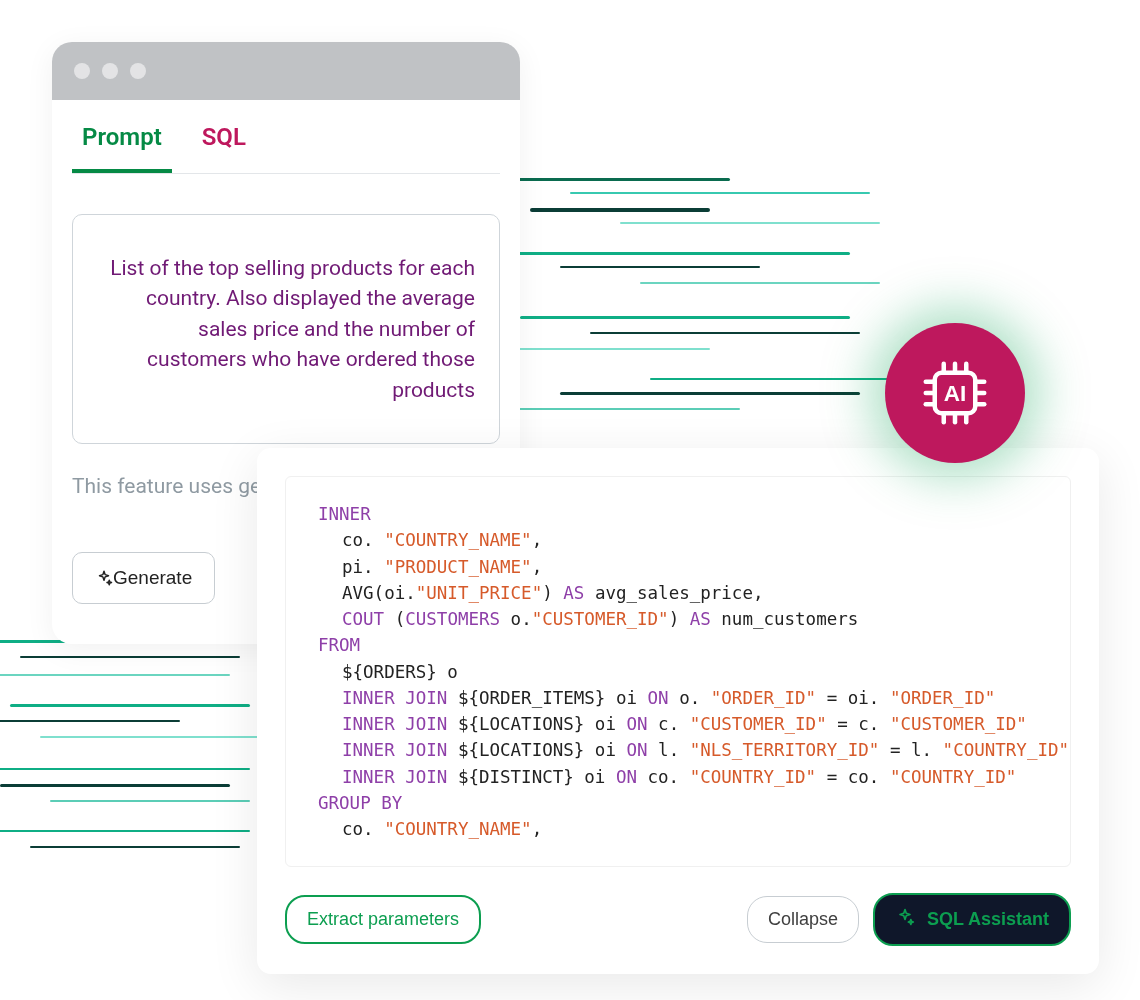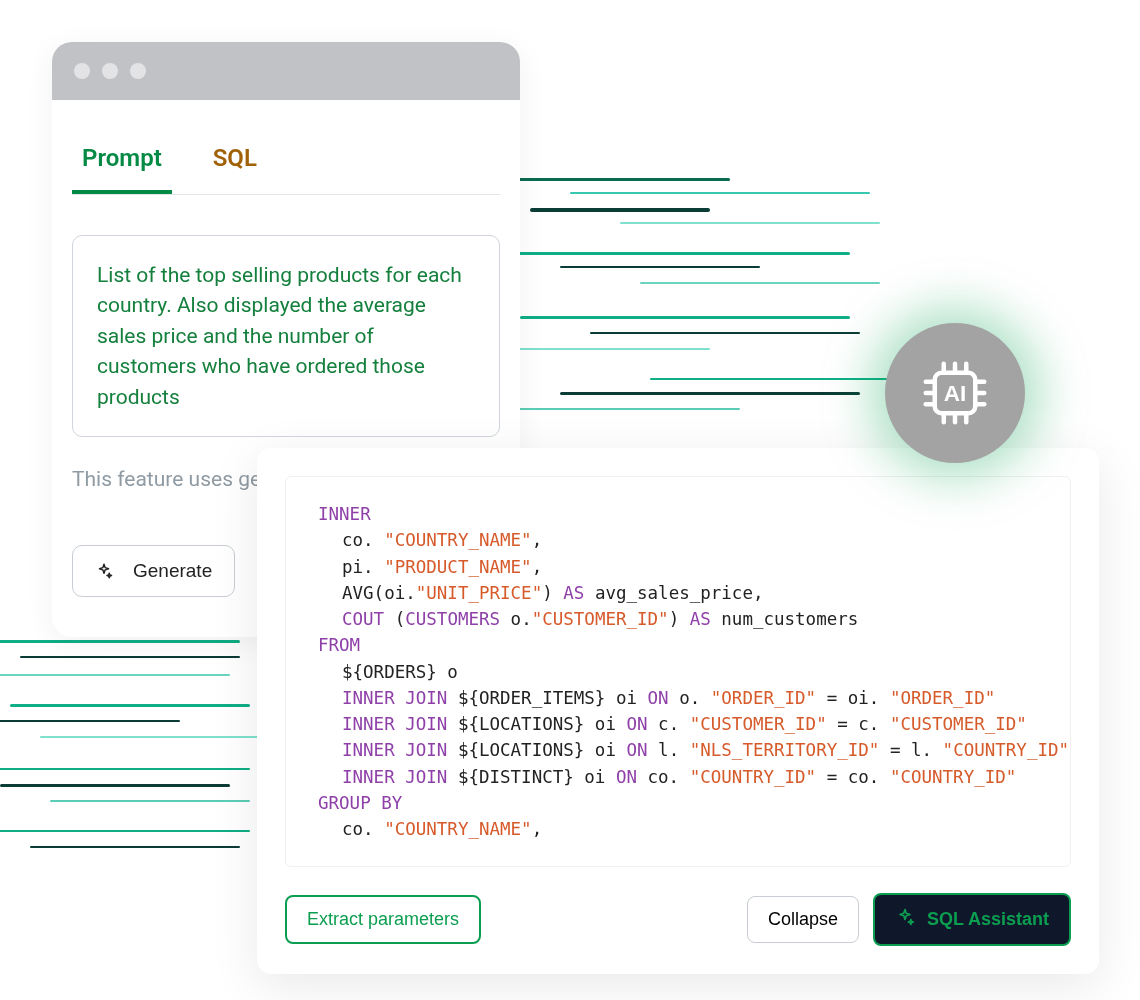--- a/index.html
+++ b/index.html
@@ -46,59 +46,60 @@
 }
 .title-dot {
   width: 16px; height: 16px; border-radius: 50%;
   background: rgba(255,255,255,0.55);
 }
 .prompt-body {
   padding: 0 20px 40px 20px;
 }
 .tabs {
   display: flex;
-  gap: 31px;
-  padding-top: 30px;
+  gap: 20px;
+  margin-top: 9px;
 }
 .tab {
   padding: 14px 10px 18px 10px;
   font-size: 24px;
   font-weight: 600;
-  color: #a16207;
+  color: #be185d;
   cursor: pointer;
   border-bottom: 4px solid transparent;
 }
 .tab.active {
   color: #058a45;
   border-bottom-color: #058a45;
 }
 .tab-underline {
   height: 1px;
   background: #e3e6e9;
 }
 .prompt-textarea {
   margin-top: 40px;
   border: 1px solid #cfd5da;
   border-radius: 10px;
-  padding: 24px 24px;
+  padding: 38px 24px;
   min-height: 200px;
   font-size: 21px;
   line-height: 1.45;
-  color: #15803d;
+  color: #701a75;
+  text-align: right;
 }
 .feature-note {
   margin-top: 30px;
   font-size: 21px;
   color: #8f9aa2;
 }
 .generate-btn {
   margin-top: 54px;
   display: inline-flex;
   align-items: center;
-  gap: 20px;
+  gap: 0;
   border: 1px solid #c7cdd2;
   background: #fff;
   border-radius: 10px;
   padding: 14px 22px;
   font-size: 19px;
   color: #222;
   cursor: pointer;
 }
 .sparkle-icon svg { display: block; }
 
@@ -132,53 +133,53 @@
 
 .sql-toolbar {
   display: flex;
   gap: 14px;
   margin-top: 26px;
   align-items: center;
 }
 .btn {
   padding: 12px 20px;
   font-size: 18px;
-  border-radius: 8px;
+  border-radius: 20px;
   cursor: pointer;
   background: #fff;
   display: inline-flex;
   align-items: center;
   gap: 12px;
 }
 .btn-extract {
   border: 2px solid #0c9e50;
   color: #0c9e50;
   font-weight: 500;
 }
 .btn-collapse {
   border: 1px solid #c7cdd2;
-  color: #000000;
+  color: #404040;
   margin-left: auto;
 }
 .btn-assist {
   border: 2px solid #0c9e50;
   background: #0f172a;
   color: #0c9e50;
   font-weight: 600;
 }
 
 
 .ai-badge {
   position: absolute;
   left: 885px;
   top: 323px;
   width: 140px;
   height: 140px;
   border-radius: 50%;
-  background: #a3a3a3;
+  background: #be185d;
   display: flex;
   align-items: center;
   justify-content: center;
   z-index: 5;
   box-shadow: 0 0 50px 14px rgba(7,160,80,0.35);
 }
 .ai-badge svg { display: block; }
 
 </style>
 </head>

